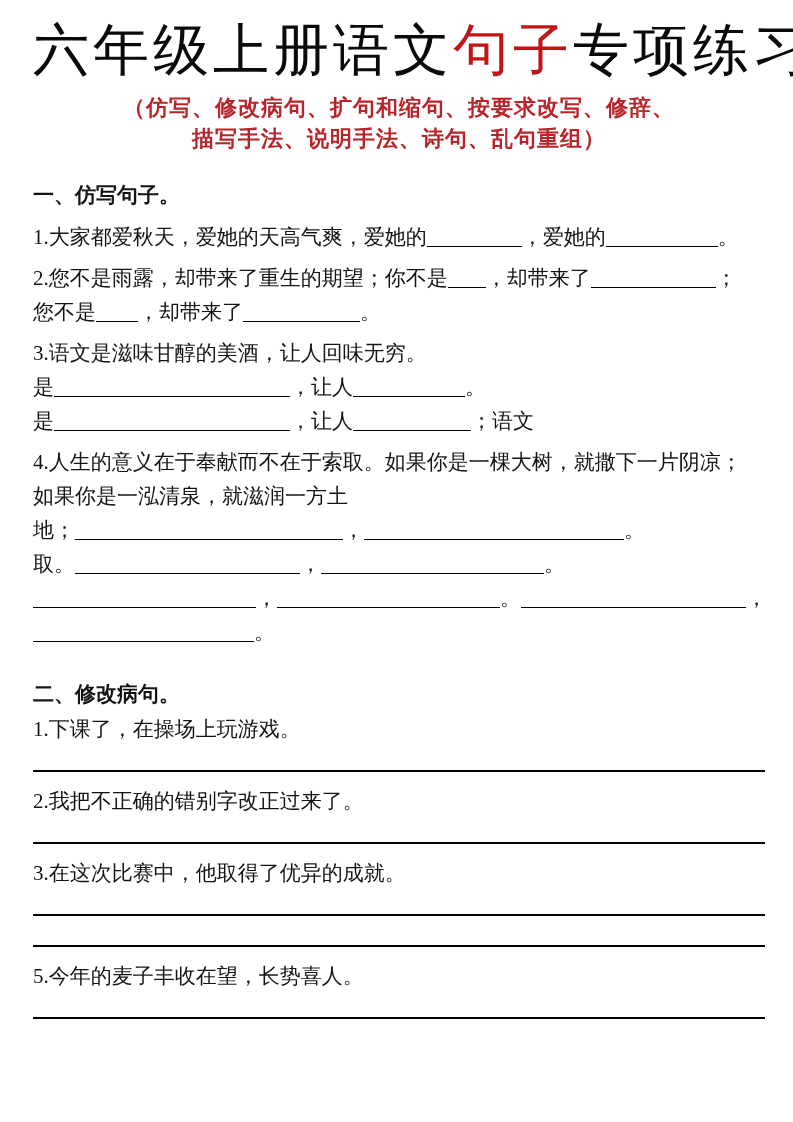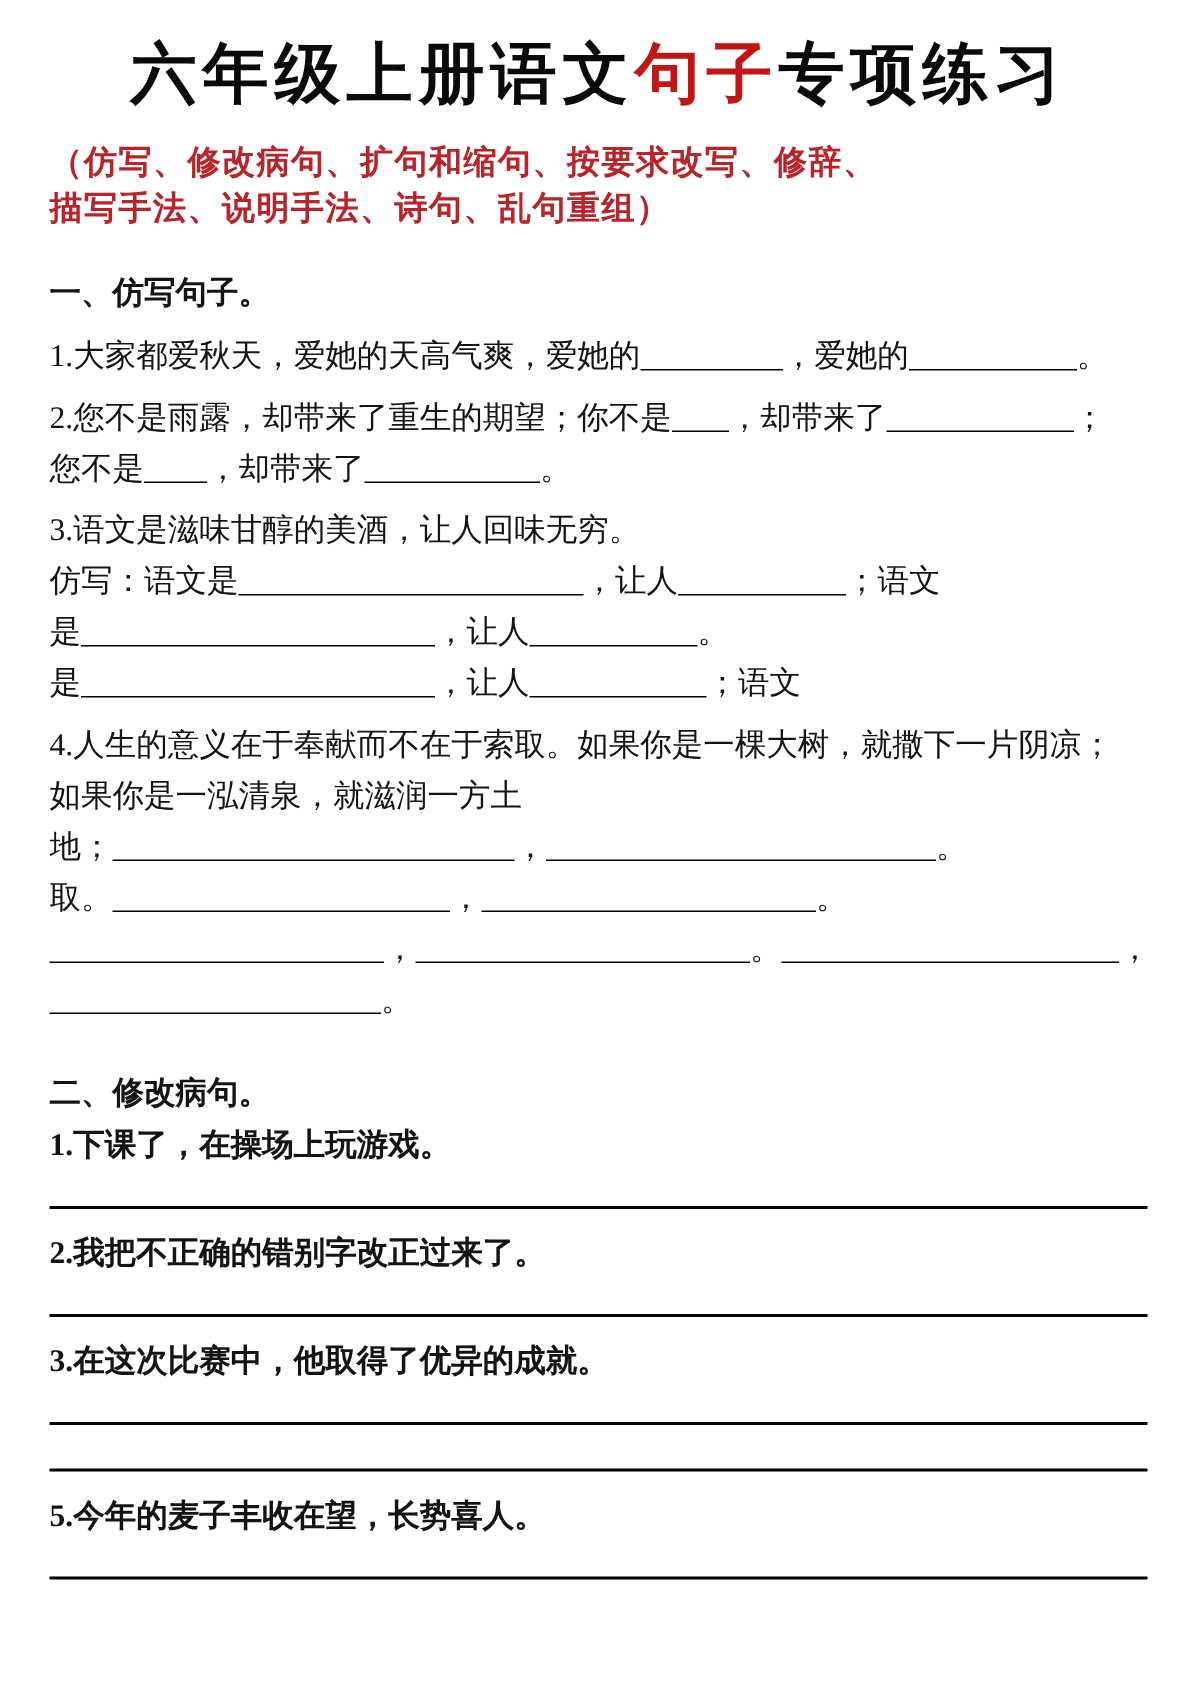--- a/index.html
+++ b/index.html
@@ -11,30 +11,30 @@
   html,body{background:#ffffff;}
   body{
     width:793px;height:1122px;overflow:hidden;
     font-family:"Liberation Serif","DejaVu Serif",serif;
     color:var(--ink);
   }
   .page{width:793px;height:1122px;padding:20px 28px 0 33px;}
 
   .title{
     text-align:center;
-    font-size:44px;font-weight:bold;
+    font-size:56px;font-weight:normal;
     letter-spacing:4px;line-height:60px;
     color:#0a0a0a;
     white-space:nowrap;
   }
   .title .hl{color:var(--title-red);}
 
   .subtitle{
     margin-top:12px;
-    text-align:left;
+    text-align:center;
     color:var(--subtitle-red);
     font-weight:bold;
     font-size:22px;line-height:31px;
     letter-spacing:1px;
   }
 
   .sec-heading{
     margin-top:28px;
     font-size:21px;font-weight:bold;
     line-height:26px;
@@ -52,21 +52,20 @@
     display:inline-block;
     border-bottom:1.5px solid #000;
     height:14px;
     vertical-align:-3px;
   }
 
   .fix-item{
     font-size:21px;
     line-height:24px;
     margin-top:17px;
-    font-weight:bold;
   }
   .answer-line{
     border-top:2px solid #000;
     height:0;width:732px;
     margin-top:29px;
   }
   .sec2{margin-top:6px;}
 </style>
 </head>
 <body>
@@ -86,21 +85,20 @@
     <span class="ln"><span>1.大家都爱秋天，爱她的天高气爽，爱她的</span><span class="blank" style="width:95px"></span><span>，爱她的</span><span class="blank" style="width:112px"></span><span>。</span></span>
   </div>
 
   <div class="q">
     <div class="ln"><span>2.您不是雨露，却带来了重生的期望；你不是</span><span class="blank" style="width:38px"></span><span>，却带来了</span><span class="blank" style="width:125px"></span><span>；</span></div>
     <div class="ln"><span>您不是</span><span class="blank" style="width:42px"></span><span>，却带来了</span><span class="blank" style="width:117px"></span><span>。</span></div>
   </div>
 
   <div class="q">
     <div class="ln">3.语文是滋味甘醇的美酒，让人回味无穷。</div>
-    <div class="ln"><span>仿写：语文是</span><span class="blank" style="width:230px"></span><span>，让人</span><span class="blank" style="width:112px"></span><span>；语文</span></div>
     <div class="ln"><span>是</span><span class="blank" style="width:236px"></span><span>，让人</span><span class="blank" style="width:112px"></span><span>。</span></div>
     <div class="ln"><span>是</span><span class="blank" style="width:236px"></span><span>，让人</span><span class="blank" style="width:118px"></span><span>；语文</span></div>
   </div>
 
   <div class="q">
     <div class="ln">4.人生的意义在于奉献而不在于索取。如果你是一棵大树，就撒下一片阴凉；</div>
     <div class="ln">如果你是一泓清泉，就滋润一方土</div>
     <div class="ln"><span>地；</span><span class="blank" style="width:268px"></span><span>，</span><span class="blank" style="width:260px"></span><span>。</span></div>
     <div class="ln"><span>取。</span><span class="blank" style="width:225px"></span><span>，</span><span class="blank" style="width:223px"></span><span>。</span></div>
     <div class="ln"><span class="blank" style="width:223px"></span><span>，</span><span class="blank" style="width:223px"></span><span>。</span><span class="blank" style="width:225px"></span><span>，</span></div>

